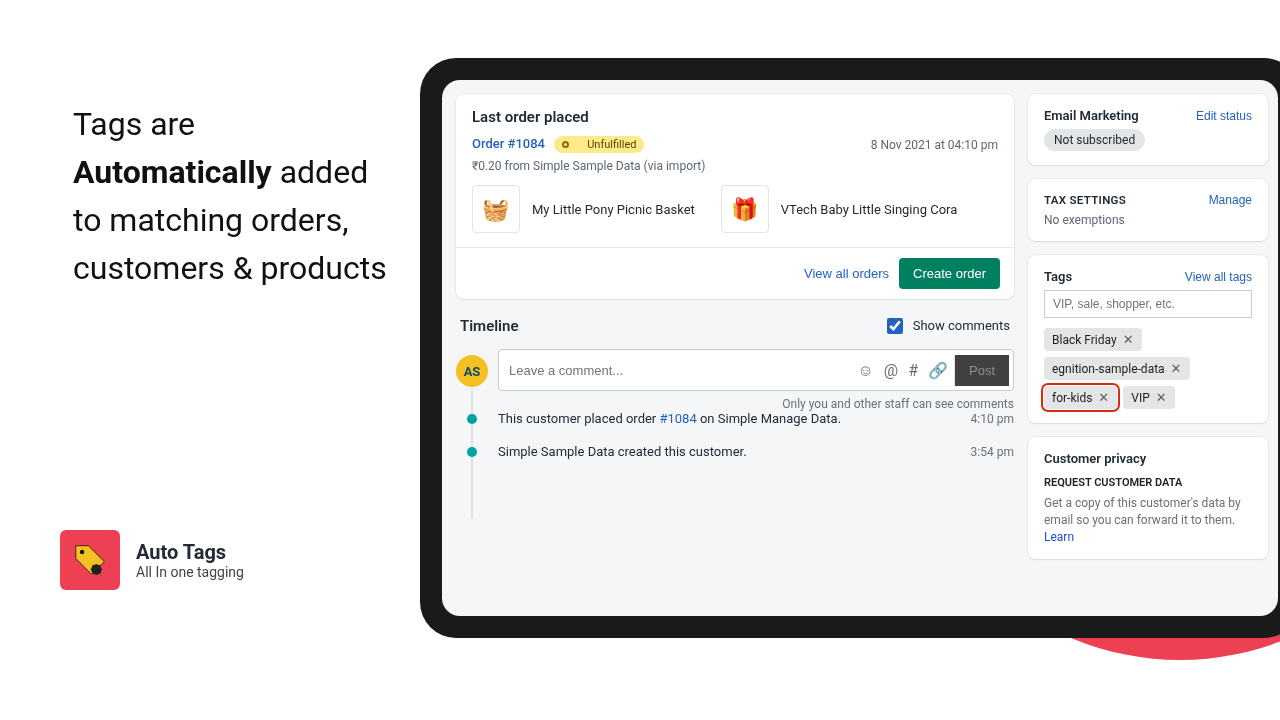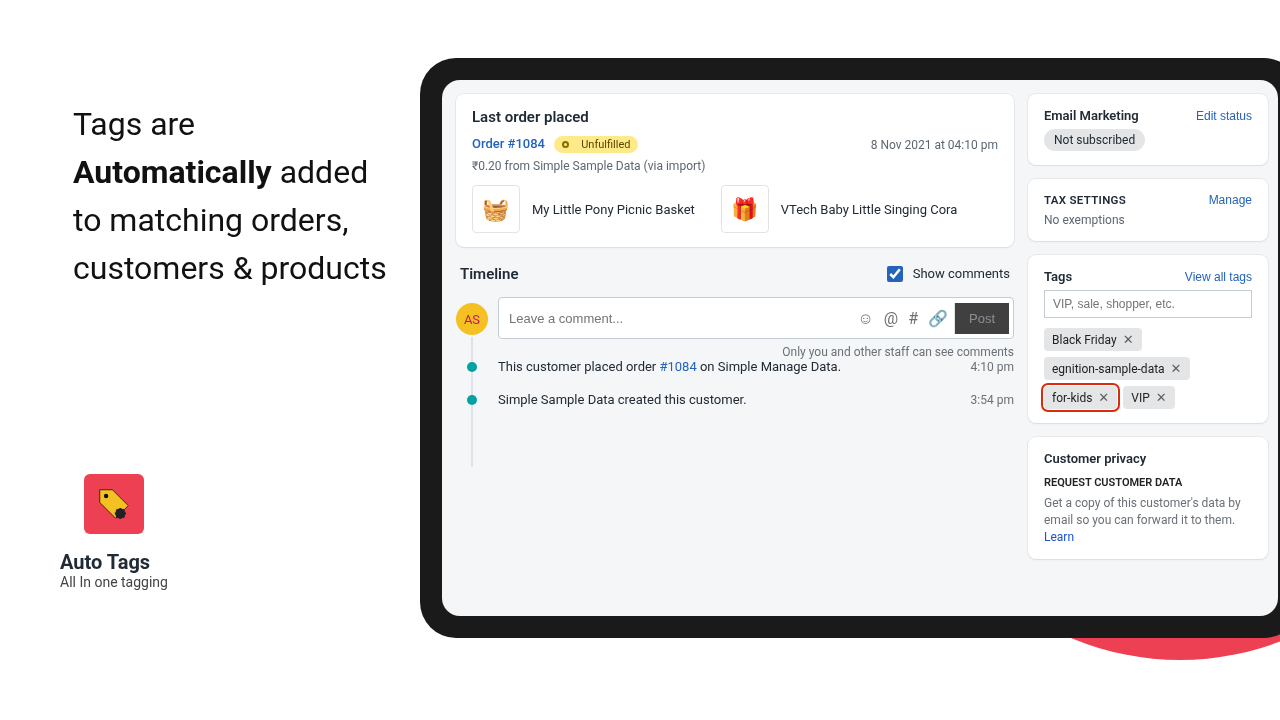--- a/index.html
+++ b/index.html
@@ -33,21 +33,20 @@
     color: #111;
   }
   .headline b { font-weight: 700; }
   .app-badge {
     position: absolute;
     left: 60px;
     bottom: 130px;
     display: flex;
     align-items: center;
     gap: 16px;
-    flex-direction: column;
   }
   .badge-icon {
     width: 60px;
     height: 60px;
     background: #ee4053;
     border-radius: 6px;
     position: relative;
     display: flex;
     align-items: center;
     justify-content: center;
@@ -82,21 +81,21 @@
     border-radius: 8px;
     box-shadow: 0 0 0 1px rgba(0,0,0,.05), 0 1px 2px rgba(0,0,0,.06);
     margin-bottom: 14px;
   }
   .card-pad { padding: 14px 16px; }
   .card-foot { border-top: 1px solid #e6e8eb; padding: 10px 14px; display: flex; justify-content: flex-end; gap: 10px; align-items: center; }
   .section-title { font-weight: 600; font-size: 15px; margin-bottom: 10px; }
   .order-row { display: flex; justify-content: space-between; align-items: center; }
   .order-link { color: #2463bc; font-weight: 500; text-decoration: none; }
   .pill {
-    display: inline-flex; align-items: center; gap: 12px;
+    display: inline-flex; align-items: center; gap: 18px;
     background: #ffea8a; color: #594500;
     font-size: 11px; padding: 2px 8px; border-radius: 10px;
     margin-left: 6px;
   }
   .pill-dot { width: 7px; height: 7px; border-radius: 50%; border: 2px solid #8a6d00; }
   .muted { color: #5c6773; font-size: 12px; }
   .date { color: #5c6773; font-size: 12px; }
   .products { display: flex; gap: 26px; margin-top: 12px; }
   .product { display: flex; align-items: center; gap: 12px; }
   .thumb {
@@ -107,21 +106,21 @@
     background: #008060; color: #fff; border: none;
     padding: 8px 14px; border-radius: 4px; font-size: 13px; font-weight: 500;
   }
   .btn-link { color: #2463bc; background: none; border: none; font-size: 13px; }
   .timeline-head { display: flex; justify-content: space-between; align-items: center; margin: 18px 4px 14px 4px; }
   .checkbox { width:16px; height:16px; accent-color:#2463bc; margin-right:6px; vertical-align:middle; }
   .timeline-body { position: relative; padding-left: 42px; }
   .avatar {
     position: absolute; left: 0; top: 6px;
     width: 32px; height: 32px; border-radius: 50%;
-    background: #f5c021; color: #be185d; font-weight: 400;
+    background: #f5c021; color: #0c4a6e; font-weight: 700;
     display: flex; align-items: center; justify-content: center; font-size: 13px;
   }
   .vline {
     position: absolute; left: 15px; top: 40px; bottom: -60px;
     width: 2px; background: #dfe3e8;
   }
   .comment-box {
     display: flex; align-items: center;
     background: #fff; border: 1px solid #c4cdd5; border-radius: 4px;
     padding: 4px 4px 4px 10px;
@@ -202,20 +201,24 @@
             <div class="product">
               <div class="thumb">🧺</div>
               <span>My Little Pony Picnic Basket</span>
             </div>
             <div class="product">
               <div class="thumb">🎁</div>
               <span>VTech Baby Little Singing Cora</span>
             </div>
           </div>
         </div>
+        <div class="card-foot">
+          <button class="btn-link">View all orders</button>
+          <button class="btn-primary">Create order</button>
+        </div>
       </div>
 
       <div class="timeline-head">
         <div class="section-title" style="margin:0">Timeline</div>
         <label>
           <input type="checkbox" class="checkbox" checked="" style="">
           <span>Show comments</span>
         </label>
       </div>
       <div class="timeline-body">

